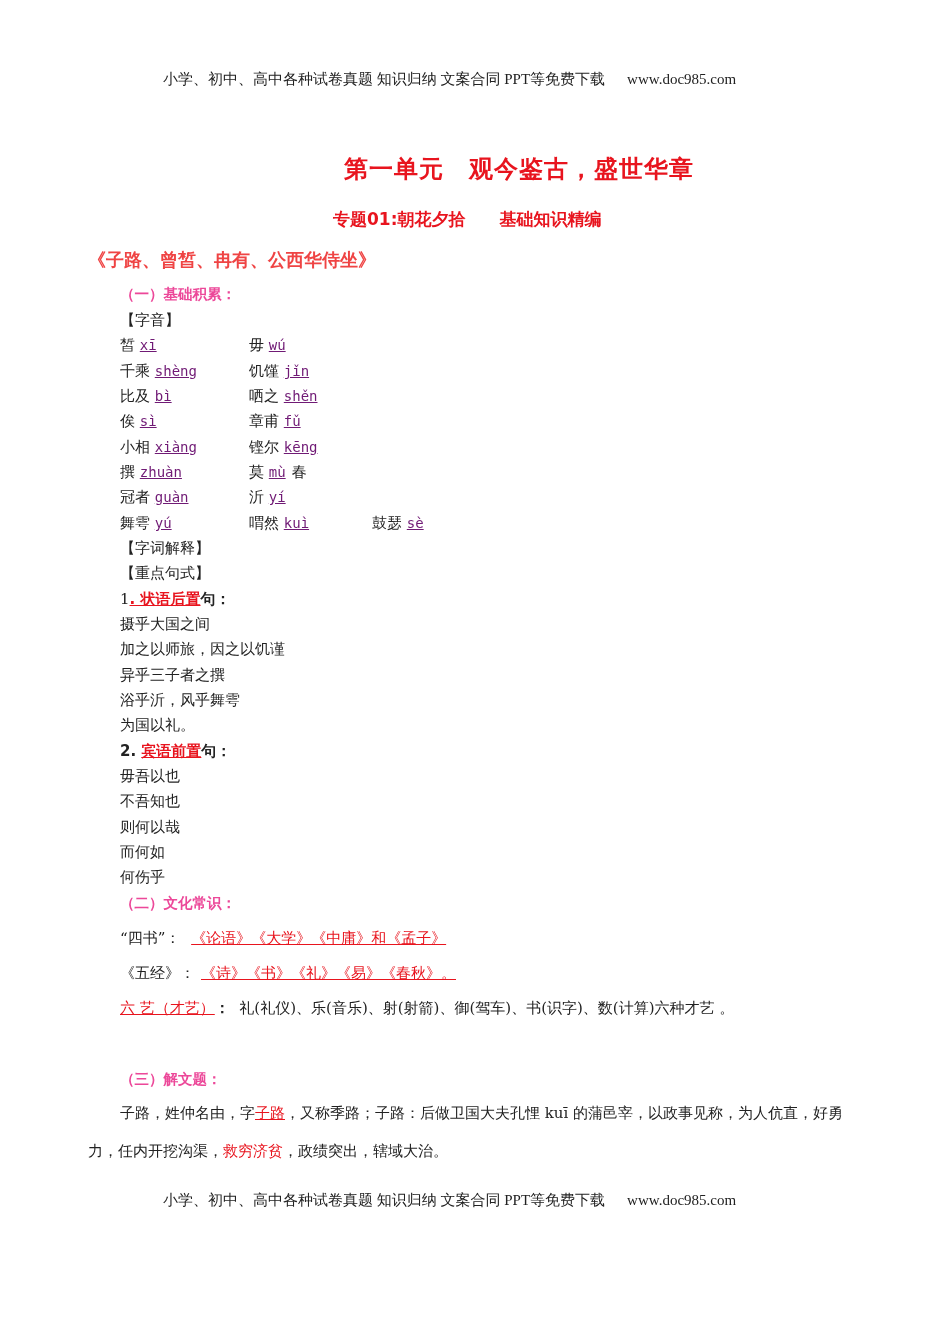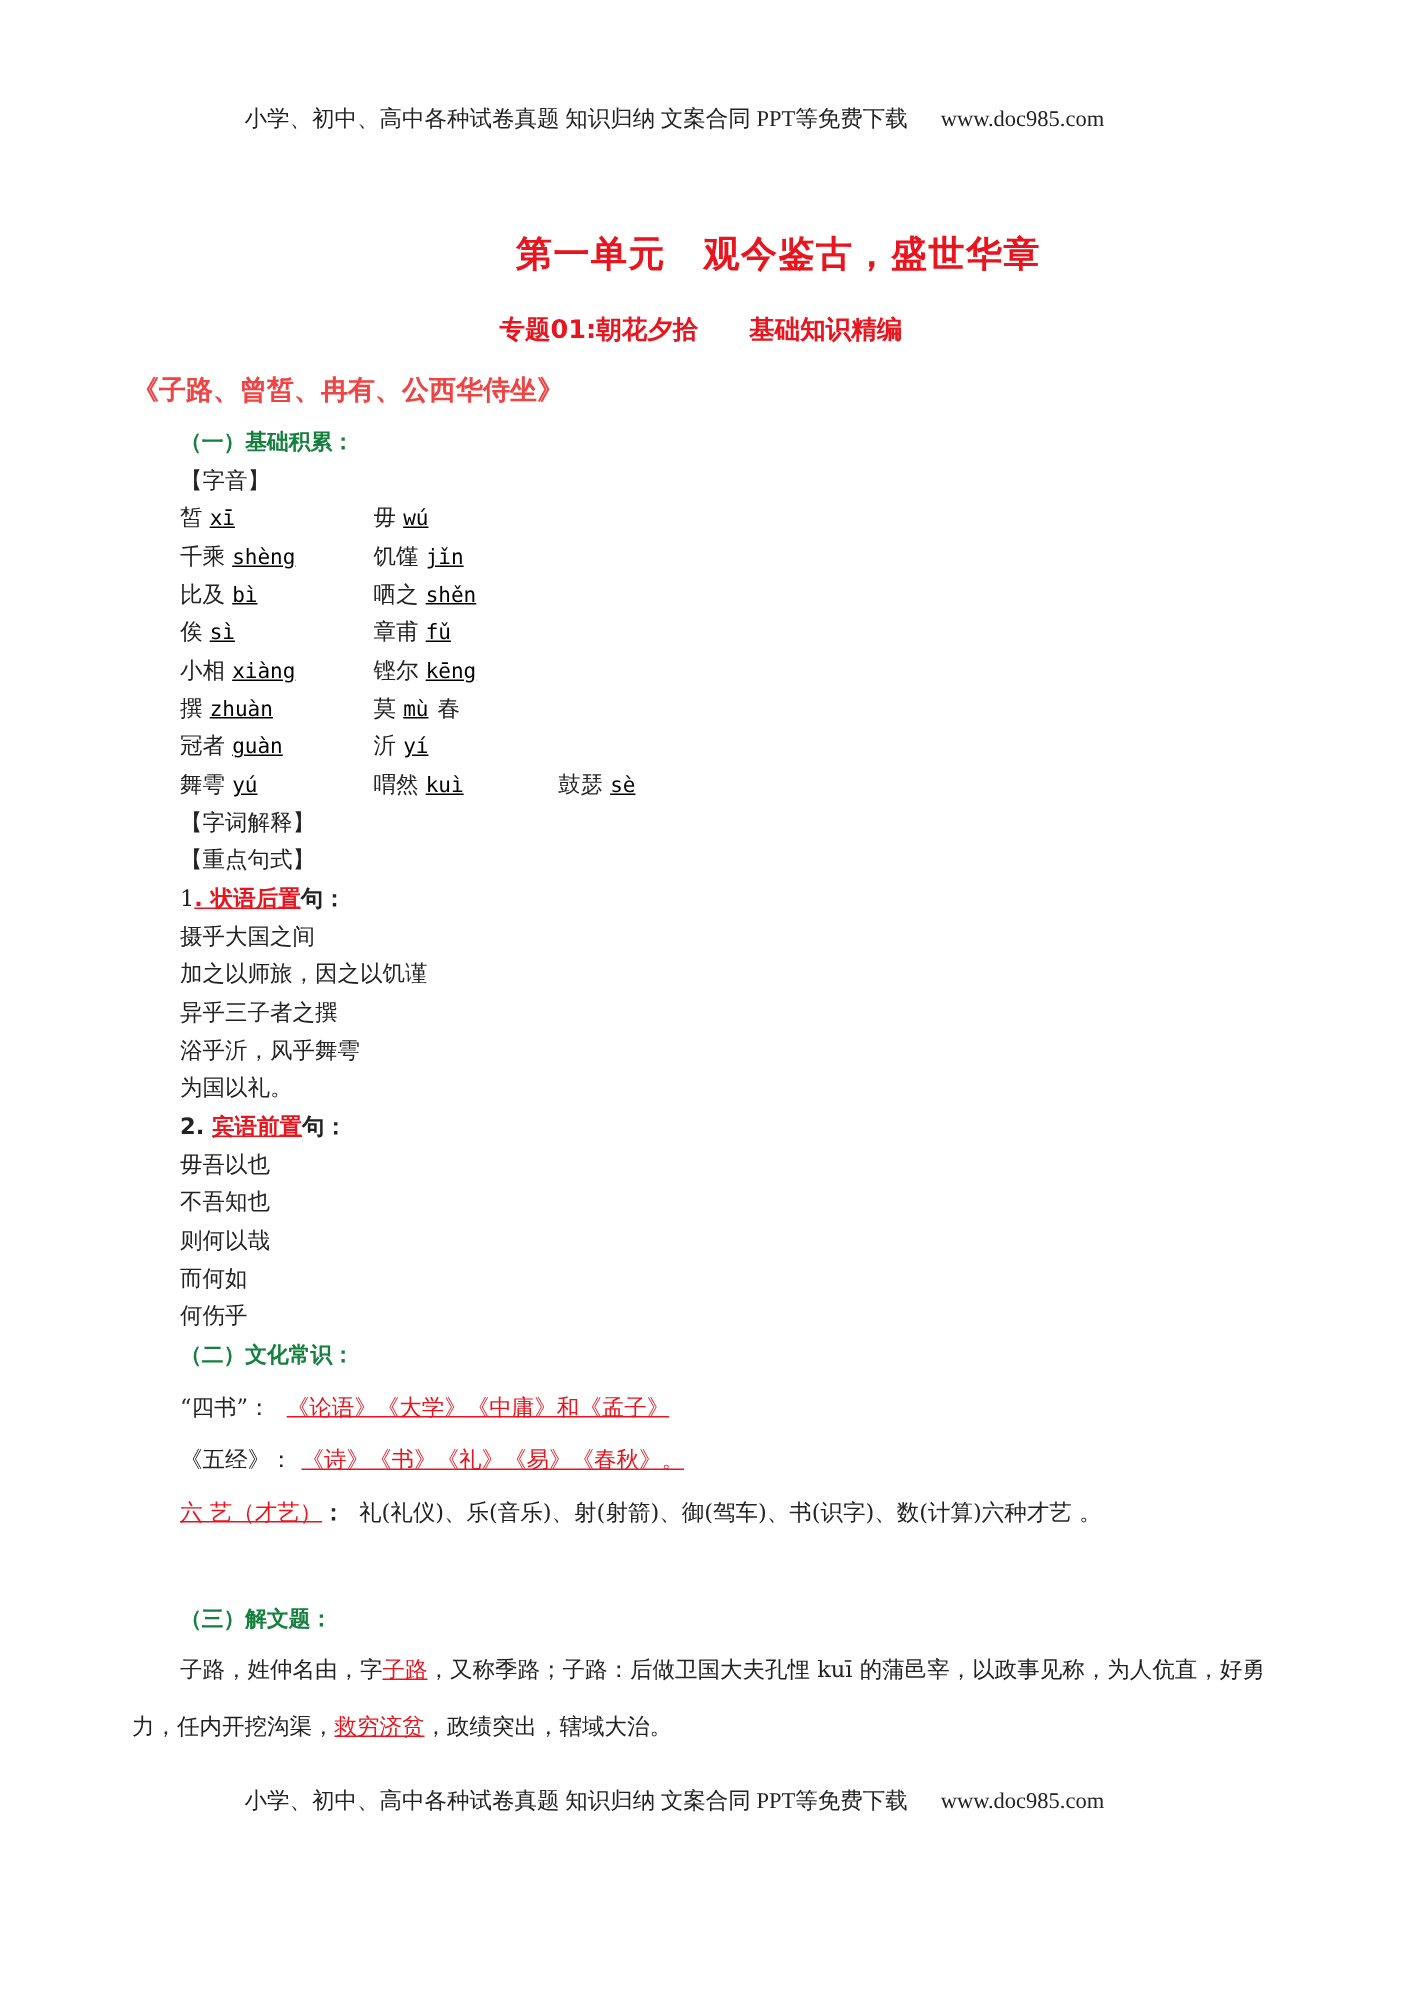--- a/index.html
+++ b/index.html
@@ -7,25 +7,25 @@
          font-family: "DejaVu Serif", "Liberation Serif", serif; color: #222; }
   .abs { position: absolute; white-space: nowrap; }
   .hdr { font-size: 15px; color: #222; font-family: "Liberation Serif", "DejaVu Serif", serif; }
   .hdr .url { margin-left: 22px; }
   .title { font-size: 24px; font-weight: bold; color: #e8141e; letter-spacing: 1px;
            font-family: "DejaVu Sans", "Liberation Sans", sans-serif; }
   .subtitle { font-size: 17px; font-weight: bold; color: #e8141e;
               font-family: "DejaVu Sans", "Liberation Sans", sans-serif; }
   .lesson { font-size: 18px; font-weight: bold; color: #ef4444;
             font-family: "DejaVu Sans", "Liberation Sans", sans-serif; }
-  .sec { font-size: 14.5px; font-weight: bold; color: #15803d;
+  .sec { font-size: 14.5px; font-weight: bold; color: #ec4899;
          font-family: "DejaVu Sans", "Liberation Sans", sans-serif; }
   .body { font-size: 15px; color: #222; }
   .red { color: #e8141e; }
-  .py { color: #000000; text-decoration: underline; font-family: "DejaVu Sans Mono", "Liberation Mono", monospace; font-size: 14px; padding-right: 6px; }
+  .py { color: #701a75; text-decoration: underline; font-family: "DejaVu Sans Mono", "Liberation Mono", monospace; font-size: 14px; padding-right: 6px; }
   .bold { font-weight: bold; font-family: "DejaVu Sans", "Liberation Sans", sans-serif; }
   .para { position: absolute; left: 88px; width: 770px; font-size: 15px; line-height: 38px; color: #222; text-indent: 32px; }
 </style>
 </head>
 <body>
 
 <div class="abs hdr" style="left:163px; top:70px;">
   <span>小学、初中、高中各种试卷真题 知识归纳 文案合同 PPT等免费下载</span><span class="url">www.doc985.com</span>
 </div>
 
@@ -81,18 +81,18 @@
 </div>
 <div class="abs body" style="left:120px; top:964px;">
   <span>《五经》：</span><span class="red" style="text-decoration:underline;padding:0 6px;">《诗》《书》《礼》《易》《春秋》。</span>
 </div>
 <div class="abs body" style="left:120px; top:999px;">
   <span class="red" style="text-decoration:underline;">六 艺（才艺）</span><span class="bold">：</span>&nbsp;&nbsp;<span>礼(礼仪)、乐(音乐)、射(射箭)、御(驾车)、书(识字)、数(计算)六种才艺 。</span>
 </div>
 
 <div class="abs sec" style="left:120px; top:1070px;">（三）解文题：</div>
 <div class="para" style="top:1094px;">
-  <span>子路，姓仲名由，字</span><span class="red" style="text-decoration:underline;">子路</span><span>，又称季路；子路：后做卫国大夫孔悝 kuī 的蒲邑宰，以政事见称，为人伉直，好勇力，任内开挖沟渠，</span><span class="red" style="text-decoration:underline;">救穷济贫</span><span>，政绩突出，辖域大治。</span>
+  <span>子路，姓仲名由，字</span><span class="red" style="text-decoration:underline;">子路</span><span>，又称季路；子路：后做卫国大夫孔悝 kuī 的蒲邑宰，以政事见称，为人伉直，好勇力，任内开挖沟渠，</span><span class="red" style="">救穷济贫</span><span>，政绩突出，辖域大治。</span>
 </div>
 
 <div class="abs hdr" style="left:163px; top:1191px;">
   <span>小学、初中、高中各种试卷真题 知识归纳 文案合同 PPT等免费下载</span><span class="url">www.doc985.com</span>
 </div>
 
 </body></html>

